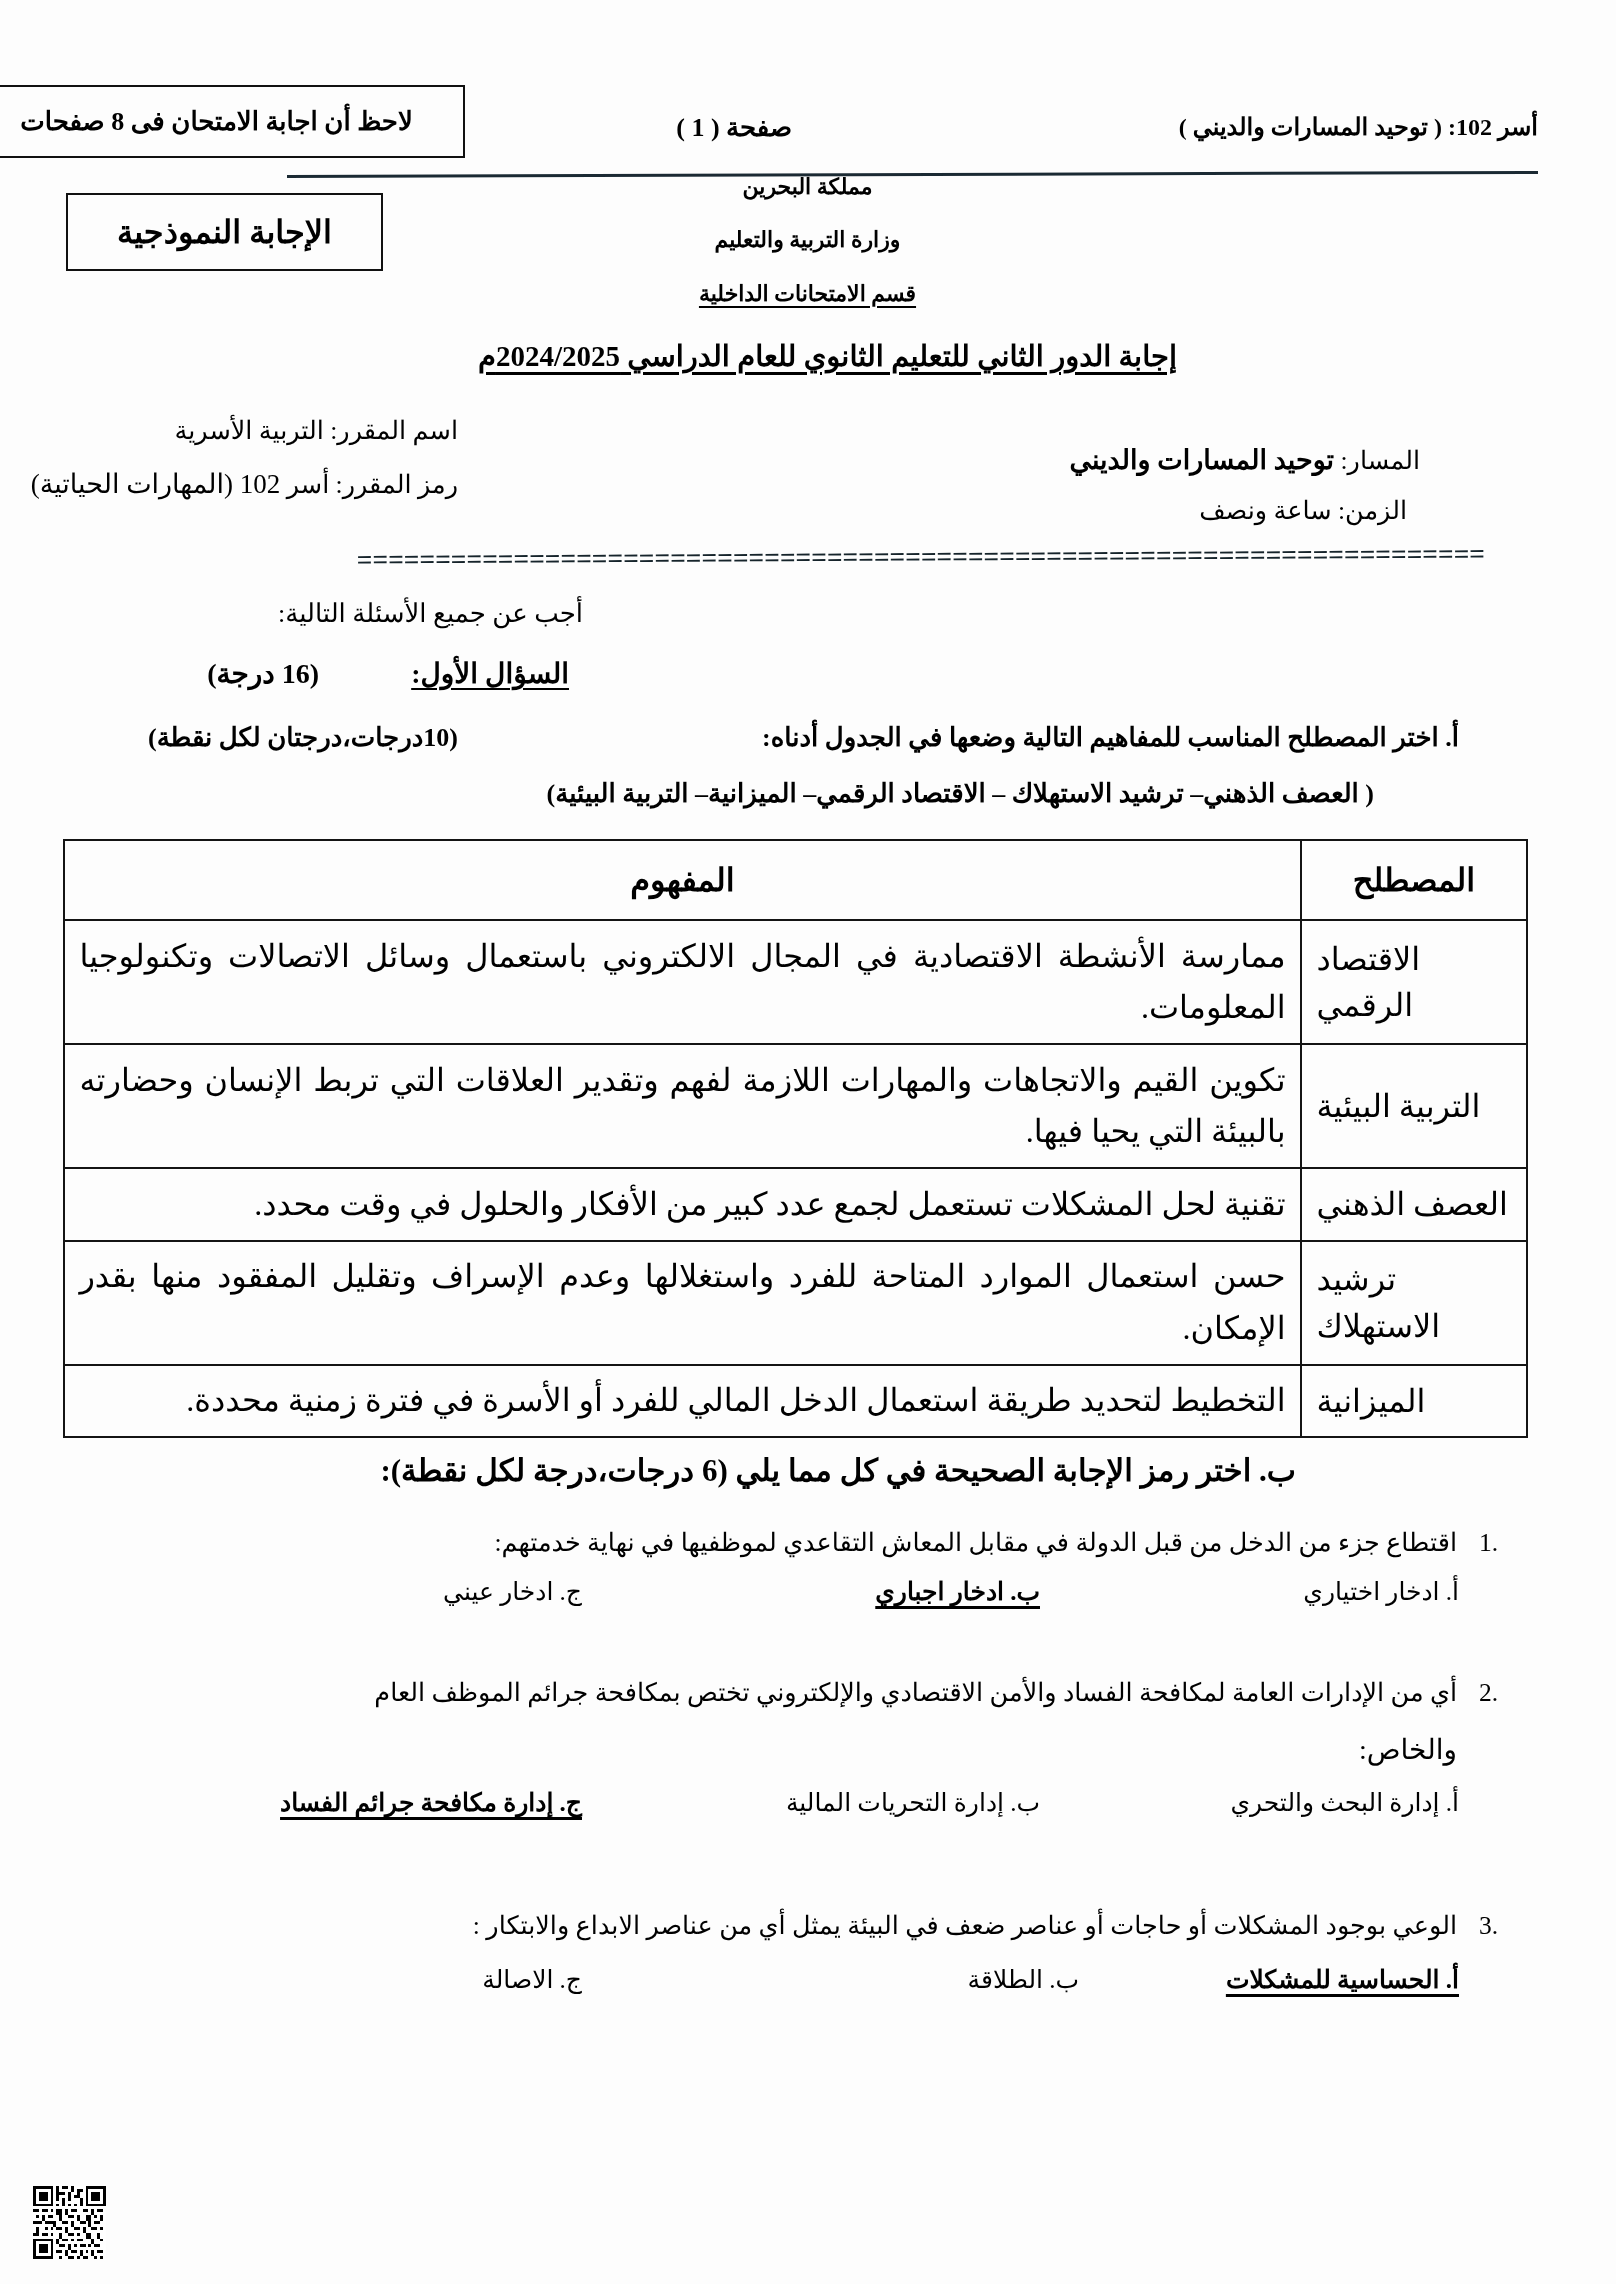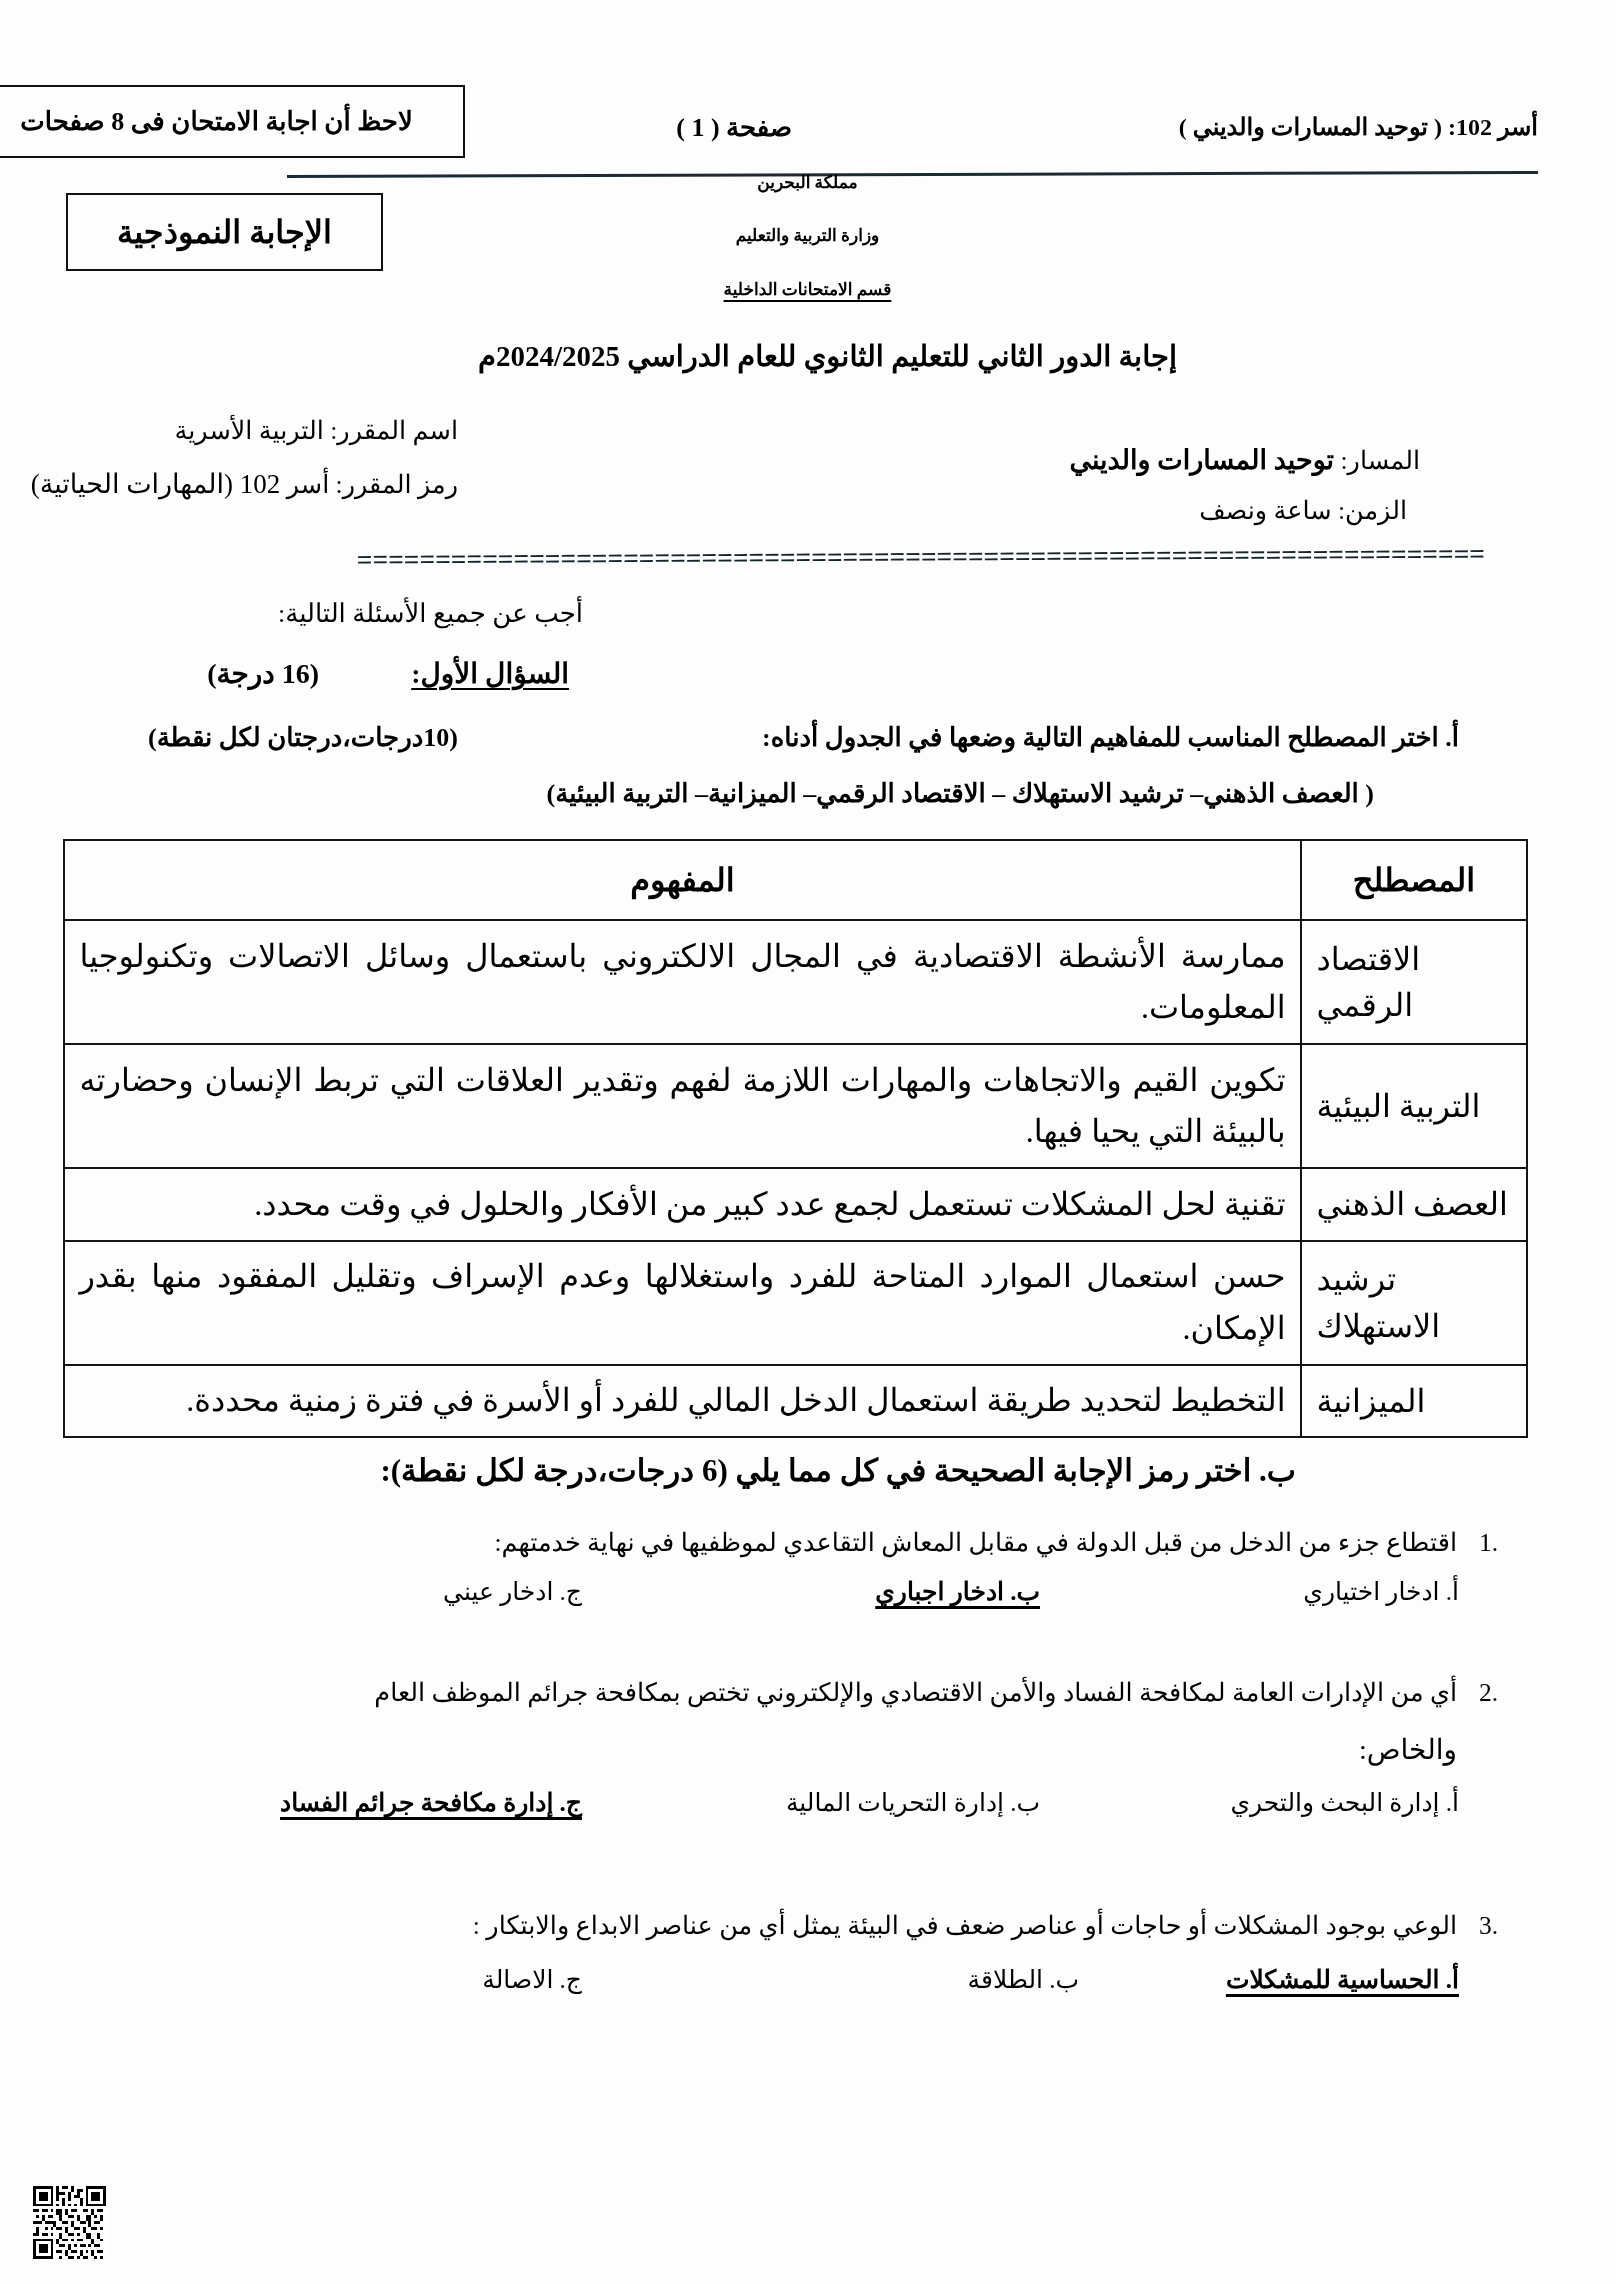--- a/index.html
+++ b/index.html
@@ -100,21 +100,21 @@
     font-weight: bold;
     box-sizing: border-box;
   }
 
   
   .ministry {
     position: absolute;
     left: 0;
     right: 0;
     text-align: center;
-    font-size: 17px;
+    font-size: 22px;
     font-weight: bold;
   }
   .m1 { top: 171px; }
   .m2 { top: 224px; }
   .m3 { top: 278px; }
   .m3 span {
     text-decoration: underline;
     text-underline-offset: 5.2px;
     text-decoration-thickness: 2px;
   }
@@ -122,20 +122,21 @@
   .exam-title {
     position: absolute;
     top: 335px;
     left: 0;
     right: 0;
     text-align: center;
     font-size: 29px;
     font-weight: bold;
   }
   .exam-title span {
+    text-decoration: underline;
     text-underline-offset: 5.9px;
     text-decoration-thickness: 2.6px;
     margin-left: 40px;
   }
 
   
   .info {
     position: absolute;
     top: 413px;
     right: 78px;

